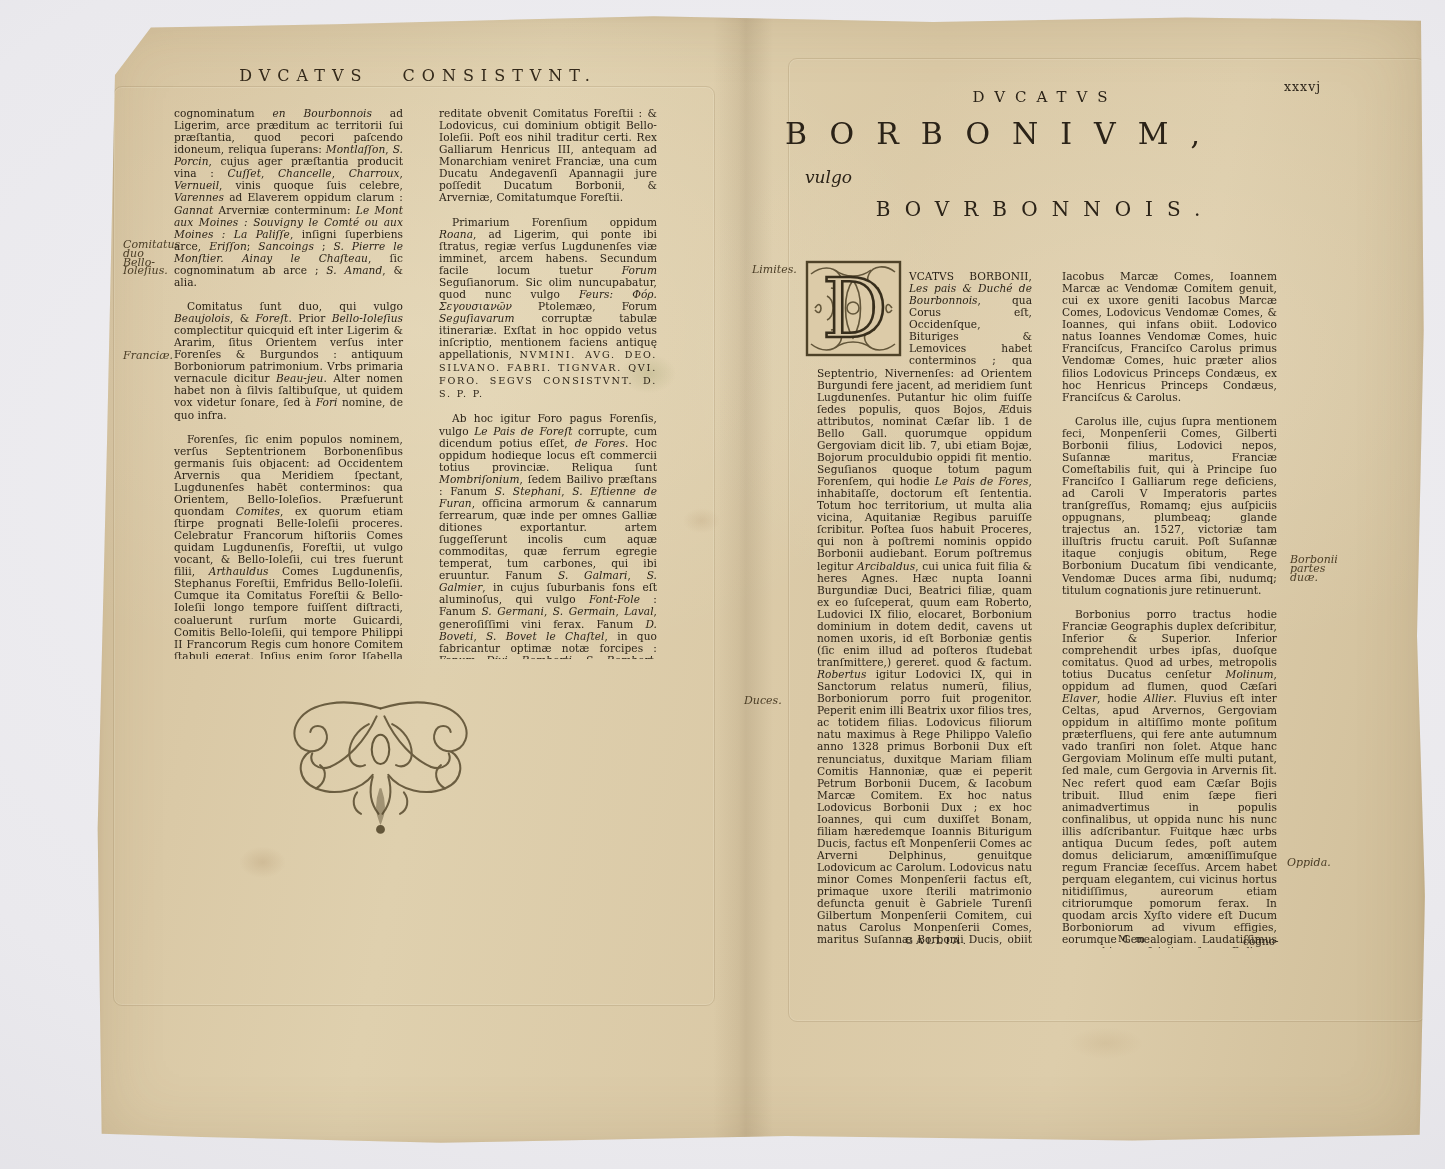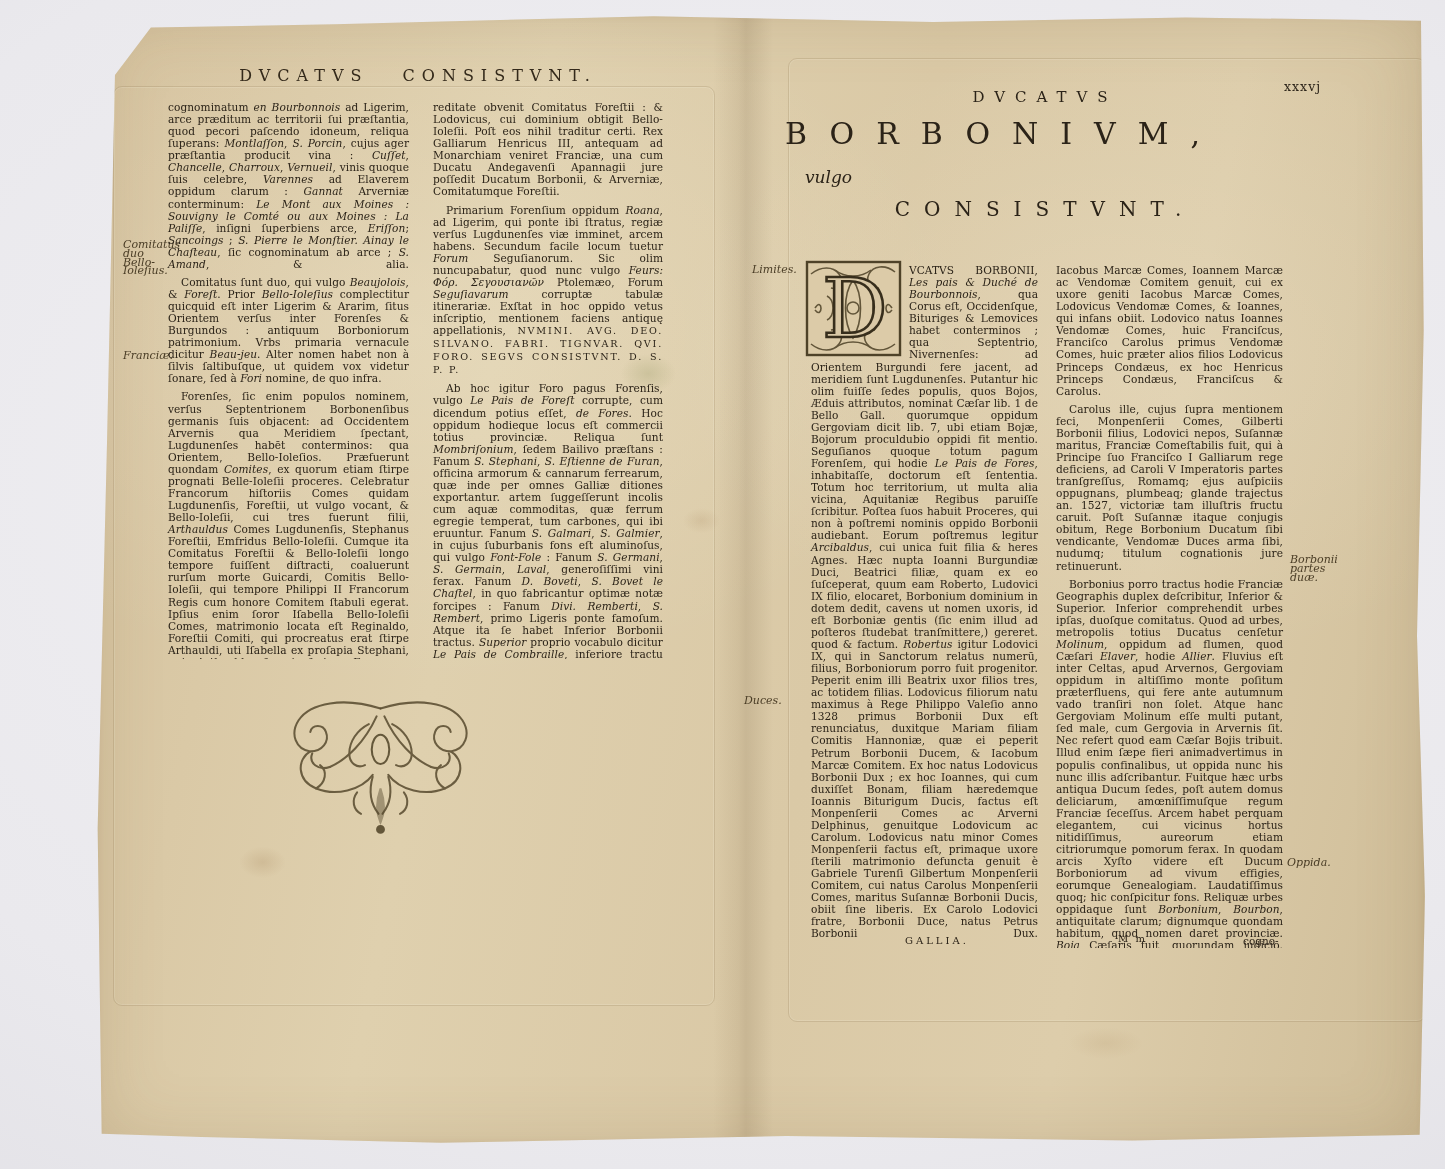--- a/index.html
+++ b/index.html
@@ -25,21 +25,21 @@
     box-shadow:inset 0 0 70px rgba(122,92,52,.20), inset 0 0 10px rgba(122,92,52,.16);}
   .gutter{position:absolute;left:46.5%;top:0;width:4.5%;height:100%;
     background:linear-gradient(90deg, rgba(110,85,50,0) 0%, rgba(110,85,50,.10) 42%, rgba(95,72,42,.15) 55%, rgba(110,85,50,0) 100%);}
   .platemark{position:absolute;border:1px solid rgba(115,90,50,.16);border-radius:9px;
     box-shadow:inset 0 0 0 1px rgba(255,252,240,.14);}
   .pm-left{left:18px;top:72px;width:600px;height:918px}
   .pm-right{left:693px;top:44px;width:636px;height:962px}
 
   .abs{position:absolute}
   .col{position:absolute;text-align:justify;overflow:hidden;font-size:10.6px;line-height:12.06px;letter-spacing:.05px}
-  .col p{margin:6px;text-indent:13px}
+  .col p{margin:12px;text-indent:13px}
   .col p.first{text-indent:0}
   .col p.jl{text-align-last:justify}
   i{font-style:italic}
   .inscr{letter-spacing:1.8px;font-size:9.6px}
 
   .running-header{left:168px;top:66px;width:500px;text-align:center;
     font-size:16px;letter-spacing:7px;word-spacing:22px;white-space:nowrap;color:#33291a}
   .mn{position:absolute;font-size:11px;font-style:italic;line-height:8.8px;color:#4a3d26;width:46px}
   .mn-r{width:58px}
 
@@ -98,21 +98,21 @@
     <ellipse cx="100" cy="56" rx="9" ry="15"></ellipse>
     <path d="M100,96 C105,110 104,122 100,131 C96,122 95,110 100,96" fill="#574a2e" opacity="0.5"></path>
     <circle cx="100" cy="138" r="3.5" fill="#574a2e"></circle>
   </g>
 </svg>
 
 <div class="abs page-number">xxxvj</div>
 <div class="abs title-1">DVCATVS</div>
 <div class="abs title-2">BORBONIVM,</div>
 <div class="abs title-3">vulgo</div>
-<div class="abs title-4">CONSISTVNT.</div>
+<div class="abs title-4">BOVRBONNOIS.</div>
 
 <div class="mn" style="left:752px;top:266px">Limites.</div>
 <div class="mn" style="left:744px;top:697px">Duces.</div>
 <div class="mn mn-r" style="left:1290px;top:556px">Borbonii partes duæ.</div>
 <div class="mn" style="left:1287px;top:859px">Oppida.</div>
 
 <div class="col" style="left:805px;top:258px;width:239px;height:690px">
   <svg class="dcap" viewBox="0 0 97 97">
     <rect x="2" y="2" width="93" height="93" fill="#dccba8" stroke="#4e4228" stroke-width="2.4"></rect>
     <g stroke="#55492e" fill="none" stroke-width="1.6" opacity="0.9">

